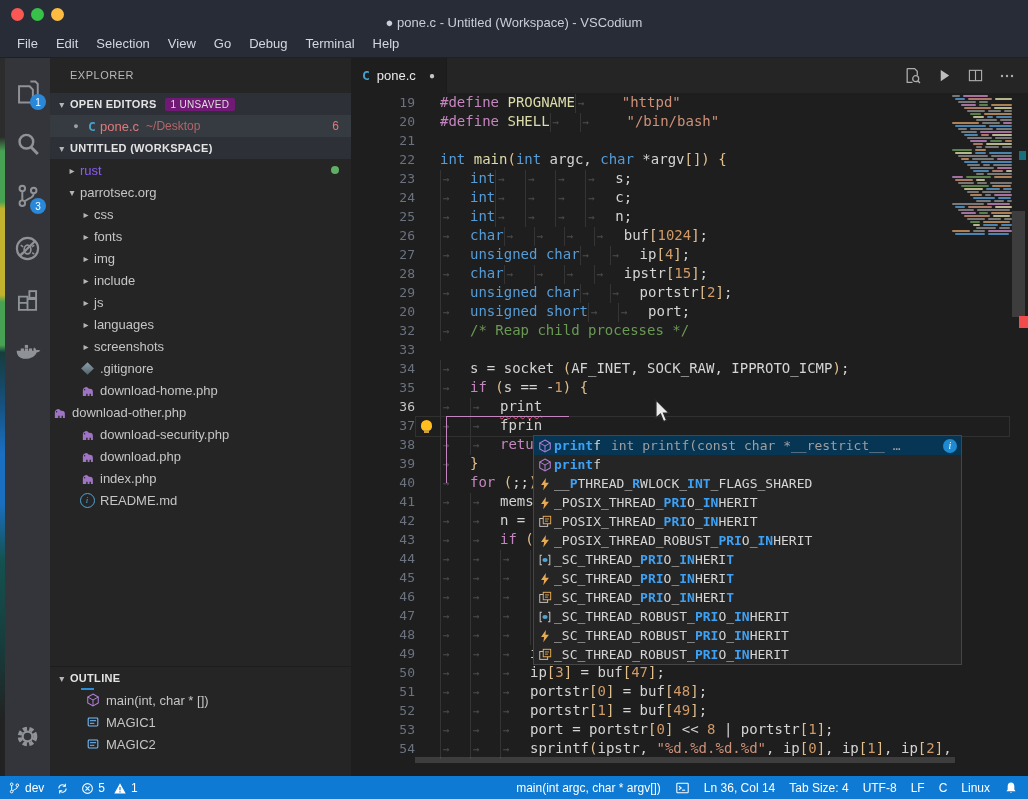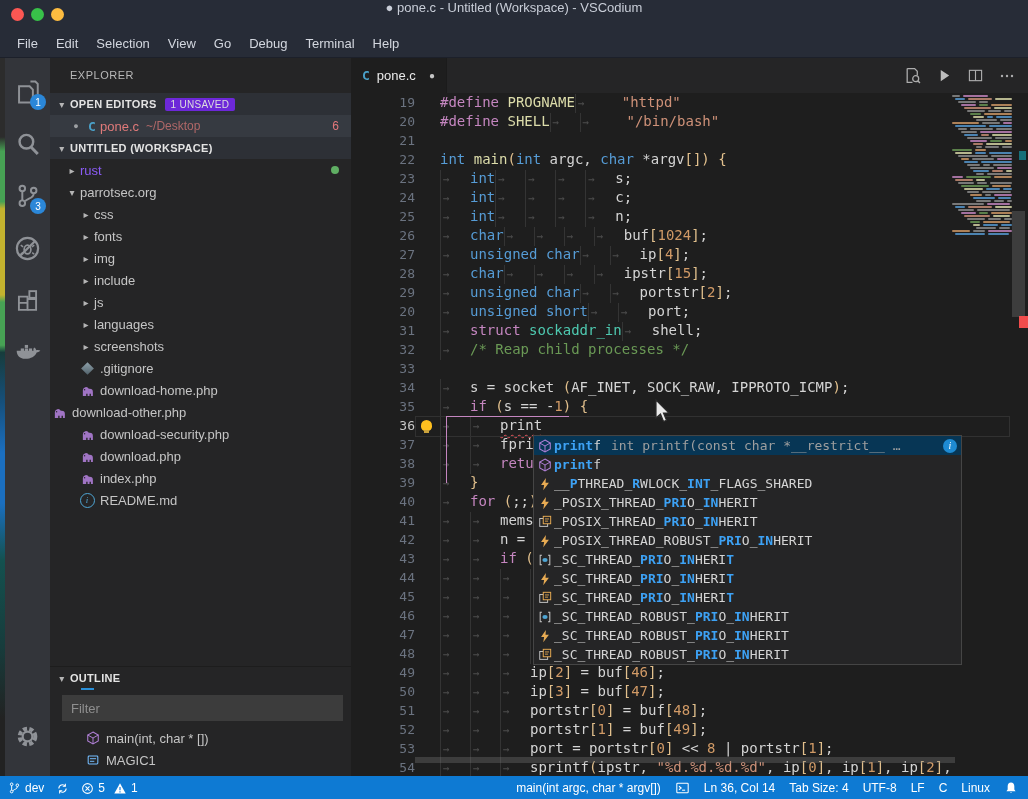--- a/index.html
+++ b/index.html
@@ -1,19 +1,19 @@
 <!DOCTYPE html>
 <html><head>
 <meta charset="utf-8">
 <style>
   html,body{margin:0;padding:0;background:#111;}
   #app{width:1028px;height:799px;position:relative;overflow:hidden;background:#1e1e1e;
        font-family:"Liberation Sans","DejaVu Sans",sans-serif;color:#ccc;-webkit-font-smoothing:antialiased;}
   
-  .titlebar{height:30px;background:#272c37;position:relative;display:flex;align-items:flex-start;}
+  .titlebar{height:30px;background:#272c37;position:relative;display:flex;align-items:flex-end;}
   .lights{position:absolute;left:11px;top:8px;display:flex;gap:7px;}
   .light{width:13px;height:13px;border-radius:50%;}
   .title{margin:0 auto;font-size:13px;color:#c9ced8;}
   .menubar{height:27px;background:#272c37;display:flex;align-items:center;padding-left:8px;
            border-bottom:1px solid #1c202a;}
   .menu-item{padding:0 9px;font-size:13px;color:#d3d7df;cursor:default;}
   .main{display:flex;height:718px;}
   
   .wall{width:5px;background:linear-gradient(180deg,#2c2c2c 0%,#2c2c2c 11%,#47a254 13%,#47a254 20%,
         #c3b22e 21%,#c3b22e 33%,#47a254 34%,#47a254 40%,#173c3c 41%,#16507c 48%,#1b6fc0 55%,
@@ -25,21 +25,21 @@
   .act-badge{position:absolute;right:4px;bottom:8px;background:#2b87d8;color:#fff;font-size:10px;
              min-width:16px;height:16px;border-radius:50%;display:flex;align-items:center;justify-content:center;}
   .act-gear{margin-top:auto;margin-bottom:14px;}
   
   .sidebar{width:301px;background:#252526;position:relative;font-size:13px;overflow:hidden;}
   .sb-title{height:35px;line-height:35px;padding-left:20px;font-size:11px;letter-spacing:.5px;color:#b8b8b8;}
   .sb-band{background:#2d3036;}
   .sb-sec{height:22px;display:flex;align-items:center;font-size:11px;font-weight:bold;color:#e3e3e3;
           padding-left:4px;letter-spacing:.3px;}
   .twisty{width:16px;text-align:center;color:#b5b5b5;font-size:10px;flex:none;}
-  .sb-badge{margin-left:8px;background:#6d28d9;color:#ddd;font-weight:normal;font-size:10px;
+  .sb-badge{margin-left:8px;background:#701a75;color:#ddd;font-weight:normal;font-size:10px;
             padding:1px 6px;border-radius:2px;}
   .row{height:22px;display:flex;align-items:center;color:#c5c5c5;white-space:nowrap;}
   .row-sel{background:#363a41;}
   .dirty-dot{color:#9da0a3;font-size:9px;width:16px;text-align:center;flex:none;}
   .cicon{color:#4aa0c8;font-weight:bold;font-family:"DejaVu Sans Mono",monospace;width:16px;text-align:center;flex:none;}
   .fname-mod{color:#e07a7a;}
   .fpath{color:#b06868;margin-left:7px;font-size:12px;}
   .prob-count{margin-left:auto;margin-right:12px;color:#e2777a;font-size:12px;}
   .tree-dot{margin-left:auto;margin-right:12px;width:8px;height:8px;border-radius:50%;background:#5fae63;}
   .lab-green{color:#8b5cf6;}
@@ -304,21 +304,20 @@
             <span>README.md</span>
           </div>
         </div>
 
       <div style="position:absolute;left:0;right:0;top:608px;bottom:0;background:#252526">
         <div class="sb-sec outline-head" style="border-top:1px solid #1d1d1d;height:22px">
           <span class="twisty">▾</span>
           <span>OUTLINE</span>
           <span class="outline-load"></span>
         </div>
-        <input class="filter" placeholder="Filter" style="">
         <div id="outline-list">
             <div class="row" style="padding-left: 34px;">
               <span class="ticon">
                 <svg width="14" height="14" viewBox="0 0 16 16">
                   <path d="M8 1.2 L14 4.6 V11.4 L8 14.8 L2 11.4 V4.6 Z" fill="none" stroke="#B180D7" stroke-width="1.2"></path>
                   <path d="M2 4.6 L8 8 L14 4.6 M8 8 V14.8" fill="none" stroke="#B180D7" stroke-width="1.1"></path>
                 </svg>
               </span>
               <span>main(int, char * [])</span>
             </div>
@@ -390,21 +389,20 @@
             <div class="code-line"><span class="gutter">21</span><span class="content"></span></div>
             <div class="code-line"><span class="gutter">22</span><span class="content"><span class="s-ty">int</span><span class="s-pl"> </span><span class="s-fn">main</span><span class="s-br">(</span><span class="s-ty">int</span><span class="s-pl"> argc, </span><span class="s-ty">char</span><span class="s-pl"> *argv</span><span class="s-br">[])</span><span class="s-pl"> </span><span class="s-br">{</span></span></div>
             <div class="code-line"><span class="gutter">23</span><span class="content"><span class="s-tab">→</span><span class="s-ty">int</span><span class="s-tab">→</span><span class="s-tab">→</span><span class="s-tab">→</span><span class="s-tab">→</span><span class="s-pl">s;</span></span></div>
             <div class="code-line"><span class="gutter">24</span><span class="content"><span class="s-tab">→</span><span class="s-ty">int</span><span class="s-tab">→</span><span class="s-tab">→</span><span class="s-tab">→</span><span class="s-tab">→</span><span class="s-pl">c;</span></span></div>
             <div class="code-line"><span class="gutter">25</span><span class="content"><span class="s-tab">→</span><span class="s-ty">int</span><span class="s-tab">→</span><span class="s-tab">→</span><span class="s-tab">→</span><span class="s-tab">→</span><span class="s-pl">n;</span></span></div>
             <div class="code-line"><span class="gutter">26</span><span class="content"><span class="s-tab">→</span><span class="s-ty">char</span><span class="s-tab">→</span><span class="s-tab">→</span><span class="s-tab">→</span><span class="s-tab">→</span><span class="s-pl">buf</span><span class="s-br">[</span><span class="s-num">1024</span><span class="s-br">]</span><span class="s-pl">;</span></span></div>
             <div class="code-line"><span class="gutter">27</span><span class="content"><span class="s-tab">→</span><span class="s-ty">unsigned</span><span class="s-pl"> </span><span class="s-ty">char</span><span class="s-tab">→</span><span class="s-tab">→</span><span class="s-pl">ip</span><span class="s-br">[</span><span class="s-num">4</span><span class="s-br">]</span><span class="s-pl">;</span></span></div>
             <div class="code-line"><span class="gutter">28</span><span class="content"><span class="s-tab">→</span><span class="s-ty">char</span><span class="s-tab">→</span><span class="s-tab">→</span><span class="s-tab">→</span><span class="s-tab">→</span><span class="s-pl">ipstr</span><span class="s-br">[</span><span class="s-num">15</span><span class="s-br">]</span><span class="s-pl">;</span></span></div>
             <div class="code-line"><span class="gutter">29</span><span class="content"><span class="s-tab">→</span><span class="s-ty">unsigned</span><span class="s-pl"> </span><span class="s-ty">char</span><span class="s-tab">→</span><span class="s-tab">→</span><span class="s-pl">portstr</span><span class="s-br">[</span><span class="s-num">2</span><span class="s-br">]</span><span class="s-pl">;</span></span></div>
             <div class="code-line"><span class="gutter">20</span><span class="content"><span class="s-tab">→</span><span class="s-ty">unsigned</span><span class="s-pl"> </span><span class="s-ty">short</span><span class="s-tab">→</span><span class="s-tab">→</span><span class="s-pl">port;</span></span></div>
-            <div class="code-line"><span class="gutter">31</span><span class="content"><span class="s-tab">→</span><span class="s-kw">struct</span><span class="s-pl"> </span><span class="s-t2">sockaddr_in</span><span class="s-tab">→</span><span class="s-pl">shell;</span></span></div>
             <div class="code-line"><span class="gutter">32</span><span class="content"><span class="s-tab">→</span><span class="s-cm">/* Reap child processes */</span></span></div>
             <div class="code-line"><span class="gutter">33</span></div>
             <div class="code-line"><span class="gutter">34</span><span class="content"><span class="s-tab">→</span><span class="s-pl">s = socket </span><span class="s-br">(</span><span class="s-pl">AF_INET, SOCK_RAW, IPPROTO_ICMP</span><span class="s-br">)</span><span class="s-pl">;</span></span></div>
             <div class="code-line"><span class="gutter">35</span><span class="content"><span class="s-tab">→</span><span class="s-kw">if</span><span class="s-pl"> </span><span class="s-br">(</span><span class="s-pl">s == -</span><span class="s-num">1</span><span class="s-br">)</span><span class="s-pl"> </span><span class="s-br">{</span></span></div>
             <div class="code-line cur"><span class="gutter">36</span><span class="content"><span class="s-tab">→</span><span class="s-tab">→</span><span class="s-err">print</span></span></div>
             <div class="code-line"><span class="gutter">37</span><span class="content"><span class="s-tab">→</span><span class="s-tab">→</span><span class="s-pl">fprin</span></span></div>
             <div class="code-line"><span class="gutter">38</span><span class="content"><span class="s-tab">→</span><span class="s-tab">→</span><span class="s-kw">retur</span></span></div>
             <div class="code-line"><span class="gutter">39</span><span class="content"><span class="s-tab">→</span><span class="s-br">}</span></span></div>
             <div class="code-line"><span class="gutter">40</span><span class="content"><span class="s-tab">→</span><span class="s-kw">for</span><span class="s-pl"> </span><span class="s-br">(</span><span class="s-pl">;;</span><span class="s-br">)</span><span class="s-pl"> </span></span></div>
             <div class="code-line"><span class="gutter">41</span><span class="content"><span class="s-tab">→</span><span class="s-tab">→</span><span class="s-pl">memse</span></span></div>

